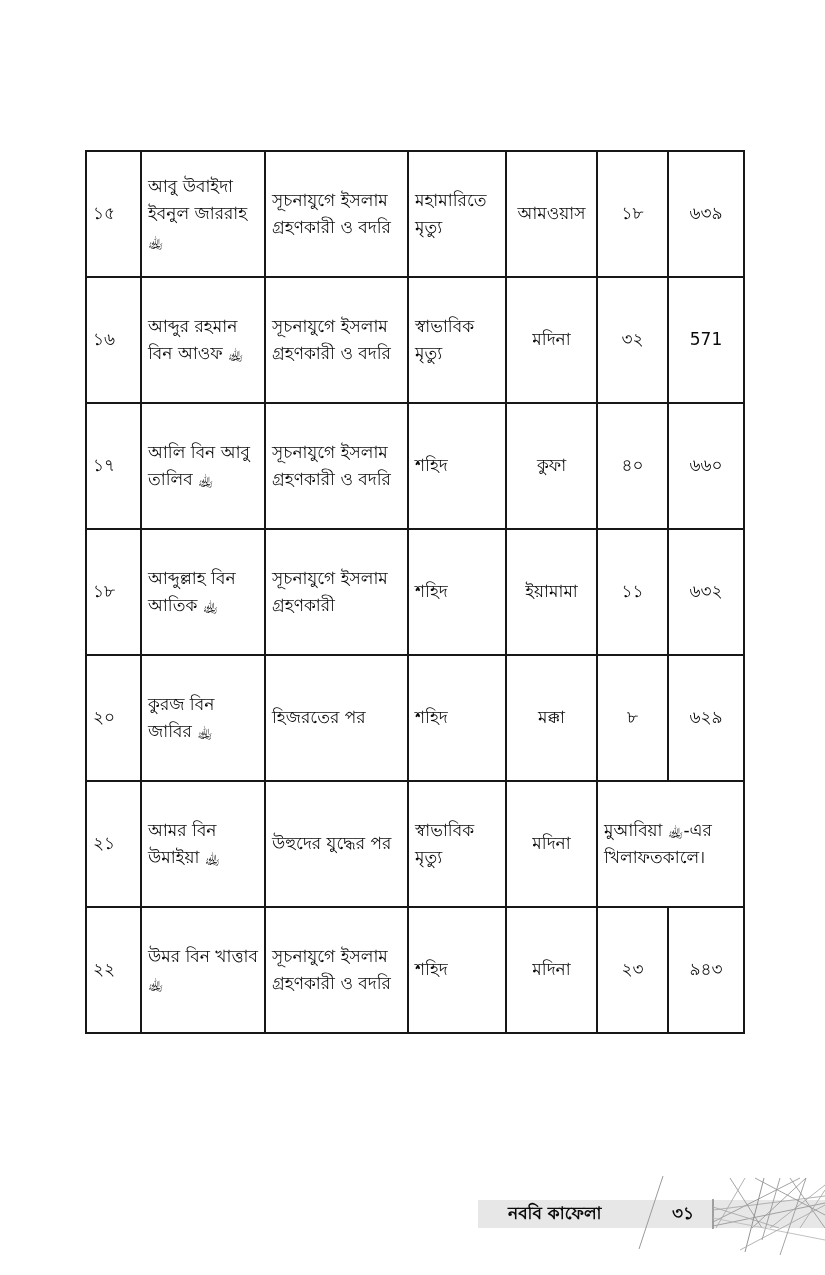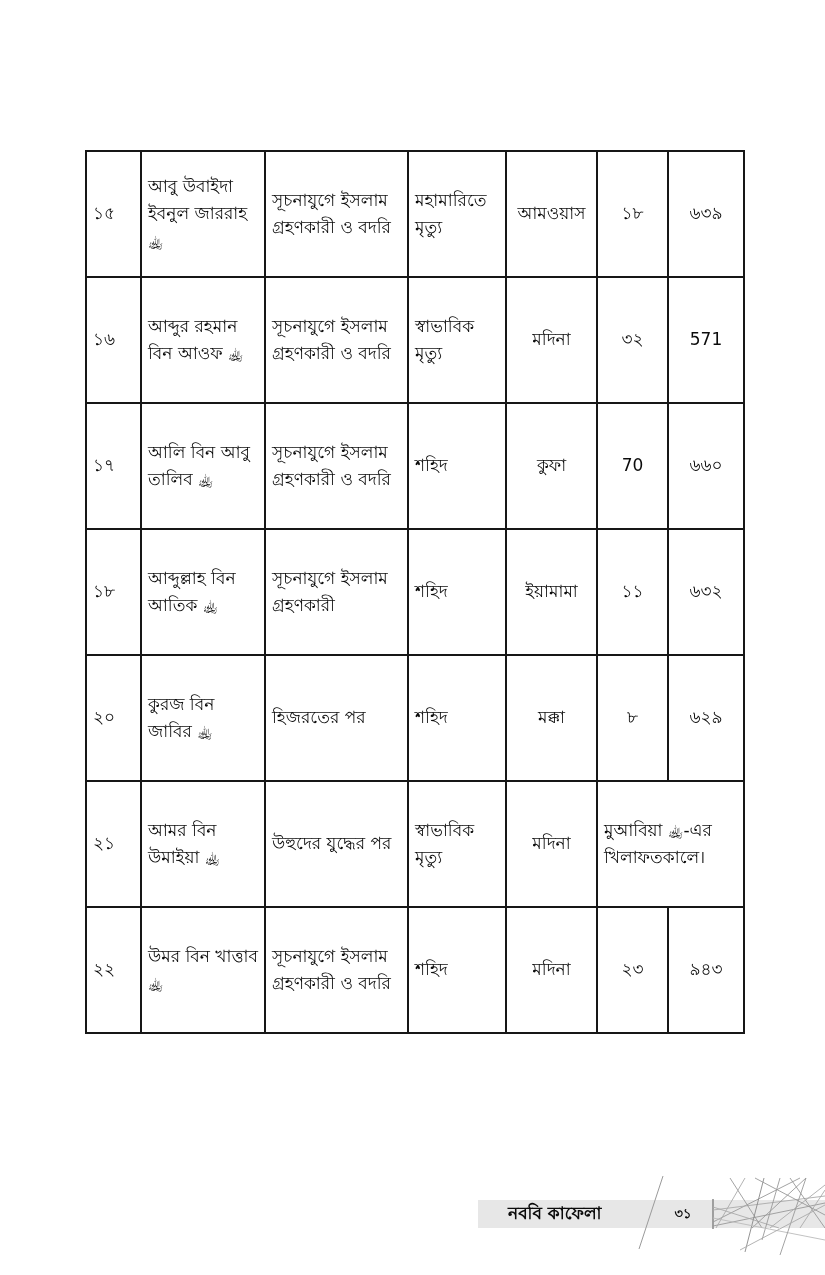--- a/index.html
+++ b/index.html
@@ -48,21 +48,21 @@
   .footer-title {
     position:absolute; left:30px; top:50%;
     transform:translateY(-50%);
     font-size:17px; font-weight:bold;
     white-space:nowrap;
   }
   .footer-page {
     position:absolute; left:182px; top:50%;
     transform:translateY(-50%);
     width:46px; text-align:center;
-    font-size:13px; font-weight:bold;
+    font-size:17px; font-weight:bold;
   }
   svg.overlay {
     position:absolute; left:0; top:0;
     width:825px; height:1275px;
     pointer-events:none;
   }
 </style>
 </head>
 <body>
 
@@ -96,21 +96,21 @@
         <td class="c-place">মদিনা</td>
         <td class="c-hijri">৩২</td>
         <td class="c-ce">571</td>
       </tr>
       <tr>
         <td class="c-serial">১৭</td>
         <td class="c-name">আলি বিন আবু তালিব ﵀</td>
         <td class="c-profile">সূচনাযুগে ইসলাম গ্রহণকারী ও বদরি</td>
         <td class="c-death">শহিদ</td>
         <td class="c-place">কুফা</td>
-        <td class="c-hijri">70</td>
+        <td class="c-hijri">৪০</td>
         <td class="c-ce">৬৬০</td>
       </tr>
       <tr>
         <td class="c-serial">১৮</td>
         <td class="c-name">আব্দুল্লাহ বিন আতিক ﵀</td>
         <td class="c-profile">সূচনাযুগে ইসলাম গ্রহণকারী</td>
         <td class="c-death">শহিদ</td>
         <td class="c-place">ইয়ামামা</td>
         <td class="c-hijri">১১</td>
         <td class="c-ce">৬৩২</td>

